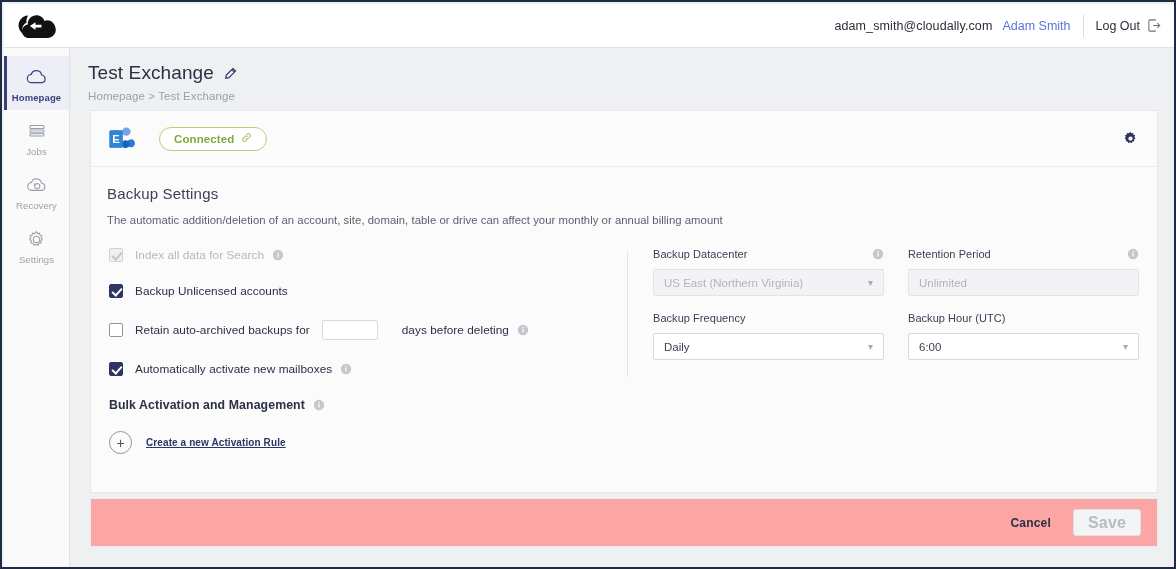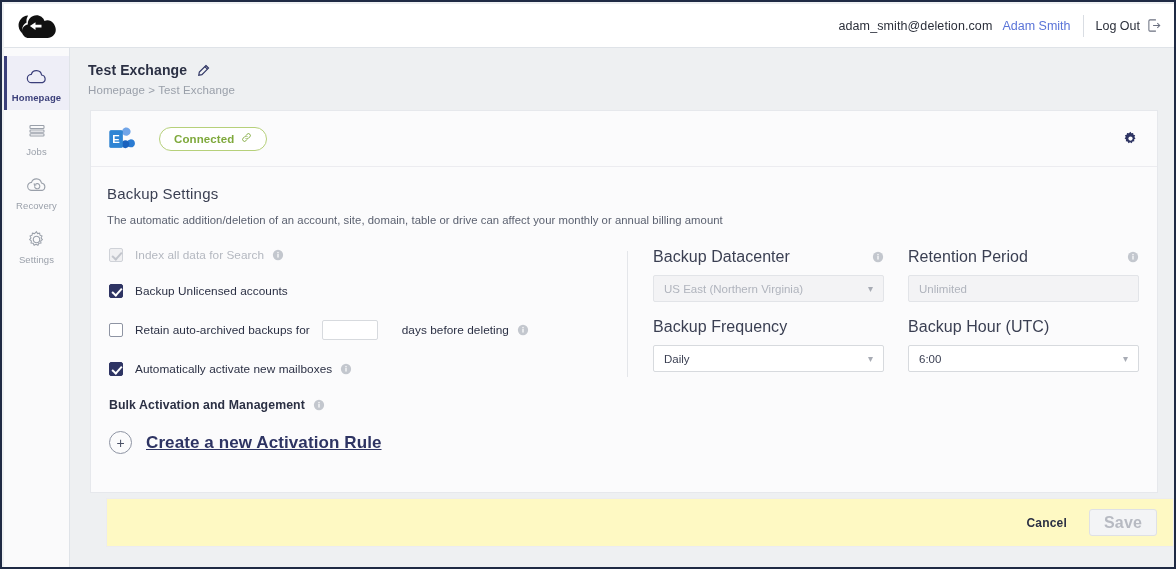--- a/index.html
+++ b/index.html
@@ -76,21 +76,21 @@
 
   
   .content {
     position: absolute; left: 68px; top: 46px;
     width: 1106px; height: 521px;
     background: #eef0f2;
   }
   .page-head { padding: 14px 0 0 18px; }
   .page-title-row { display: flex; align-items: center; }
   .page-title {
-    font-size: 14px; font-weight: bold; color: #2b3044; letter-spacing: .1px;
+    font-size: 19px; font-weight: normal; color: #2b3044; letter-spacing: .1px;
   }
   .edit-icon { margin-left: 10px; display: flex; align-items: center; cursor: pointer; }
   .breadcrumb {
     margin-top: 6px; font-size: 11.5px; color: #9aa0aa; letter-spacing: .1px;
   }
 
   
   .card {
     position: absolute; left: 20px; top: 62px;
     width: 1068px; height: 383px;
@@ -192,58 +192,58 @@
   .rule-row { display: flex; align-items: center; margin-top: 19px; }
   .plus-circle {
     width: 23px; height: 23px; border-radius: 50%;
     border: 1px solid #8e94a3;
     display: flex; align-items: center; justify-content: center;
     color: #4a5066; font-size: 14px; line-height: 1;
     cursor: pointer;
   }
   .rule-link {
     margin-left: 14px;
-    font-size: 17px; font-weight: bold; color: #2e3463;
+    font-size: 10px; font-weight: bold; color: #2e3463;
     text-decoration: underline; letter-spacing: .1px;
     cursor: pointer;
   }
 
   
   .field-grid {
     display: grid;
     grid-template-columns: 1fr 1fr;
     column-gap: 24px;
     row-gap: 16px;
   }
   .field-label-row {
     display: flex; align-items: center;
-    font-size: 16px; color: #3a3f52; letter-spacing: .05px;
+    font-size: 11px; color: #3a3f52; letter-spacing: .05px;
     margin-bottom: 9px;
   }
   .field-label-row .info-icon { margin-left: auto; }
   .control {
     height: 27px;
     border: 1px solid #d7dade;
     border-radius: 2px;
     background: #ffffff;
     display: flex; align-items: center;
     padding: 0 10px;
     font-size: 11.5px; color: #3a3f52;
     cursor: pointer;
   }
   .control.disabled {
     background: #f3f3f5; border-color: #e2e4e8; color: #b0b4bd; cursor: default;
   }
   .control .caret { margin-left: auto; color: #a8acb5; font-size: 10px; }
 
   
   .footer {
-    position: absolute; left: 36px; top: 450px;
+    position: absolute; left: 20px; top: 450px;
     width: 1068px; height: 49px;
-    background: #fef9c3;
+    background: #fca5a5;
     border: 1px solid #ececf0;
     display: flex; align-items: center; justify-content: flex-end;
     padding-right: 16px;
   }
   .btn-cancel {
     font-size: 12px; font-weight: bold; color: #2b3044;
     letter-spacing: .2px;
     margin-right: 22px;
     cursor: pointer;
   }
@@ -265,21 +265,21 @@
 
   <div class="topbar">
     <div class="logo-wrap">
       <svg class="logo-svg" width="42" height="26" viewBox="0 0 42 26">
         <path d="M31.5 7.2c-1.1 0-2.1.25-3 .7C27.3 4.6 24.2 2.3 20.5 2.3c-4.8 0-8.7 3.85-8.7 8.6 0 .2 0 .4.02.6-3.3.5-5.8 3.3-5.8 6.7 0 3.75 3.07 6.8 6.86 6.8h18.6c4.6 0 8.3-3.7 8.3-8.25S36.1 7.2 31.5 7.2z" fill="#111111"></path>
         <path d="M13.9 13.1l5.6-3.9v2.6h6.0v2.7h-6.0v2.6z" fill="#ffffff"></path>
         <path d="M11.9 2.6C6.3 3.1 2.2 7.7 2.6 13.2c.25 3.6 2.4 6.6 5.4 8.1-1.1-1.3-1.8-3.0-1.8-4.9 0-3.0 1.8-5.6 4.4-6.8-.1-.5-.15-1.0-.15-1.5 0-1.95.6-3.8 1.6-5.3-.05 0-.1-.1-.15-.2z" fill="#111111"></path>
       </svg>
     </div>
     <div class="topbar-right">
-      <span class="user-email">adam_smith@deletion.com</span>
+      <span class="user-email">adam_smith@cloudally.com</span>
       <span class="user-name">Adam Smith</span>
       <span class="topbar-sep"></span>
       <span class="logout-label">Log Out</span>
       <span class="logout-icon">
         <svg width="15" height="15" viewBox="0 0 16 16">
           <path d="M9.5 2H3.2A1.2 1.2 0 0 0 2 3.2v9.6A1.2 1.2 0 0 0 3.2 14h6.3" fill="none" stroke="#6b7080" stroke-width="1.1"></path>
           <path d="M11 5.4L13.6 8 11 10.6M6.5 8h7" fill="none" stroke="#6b7080" stroke-width="1.1"></path>
         </svg>
       </span>
     </div>

